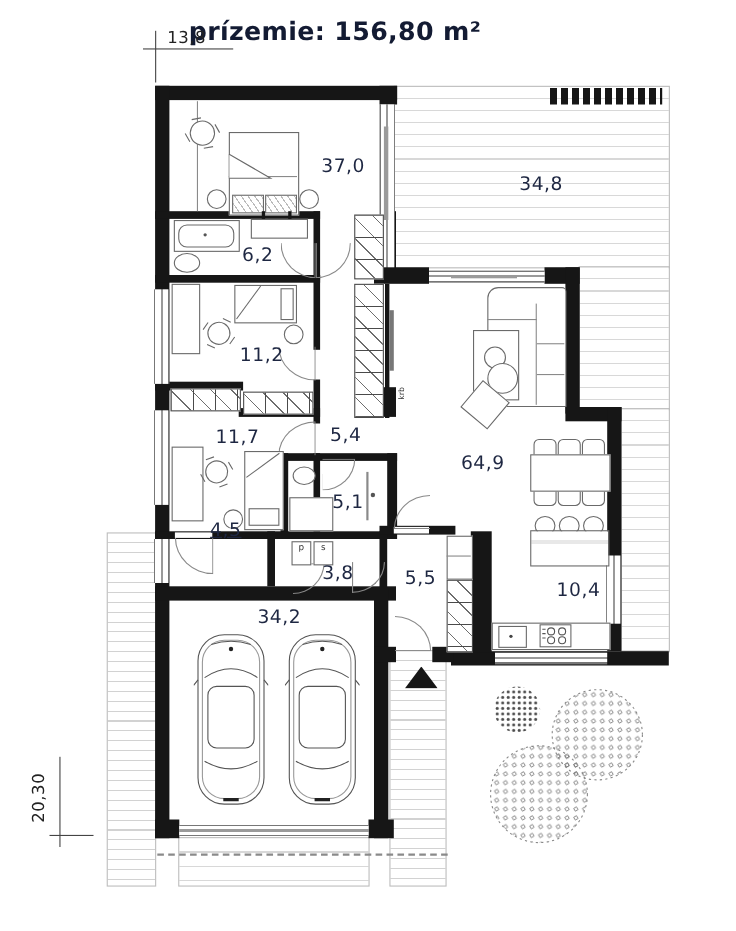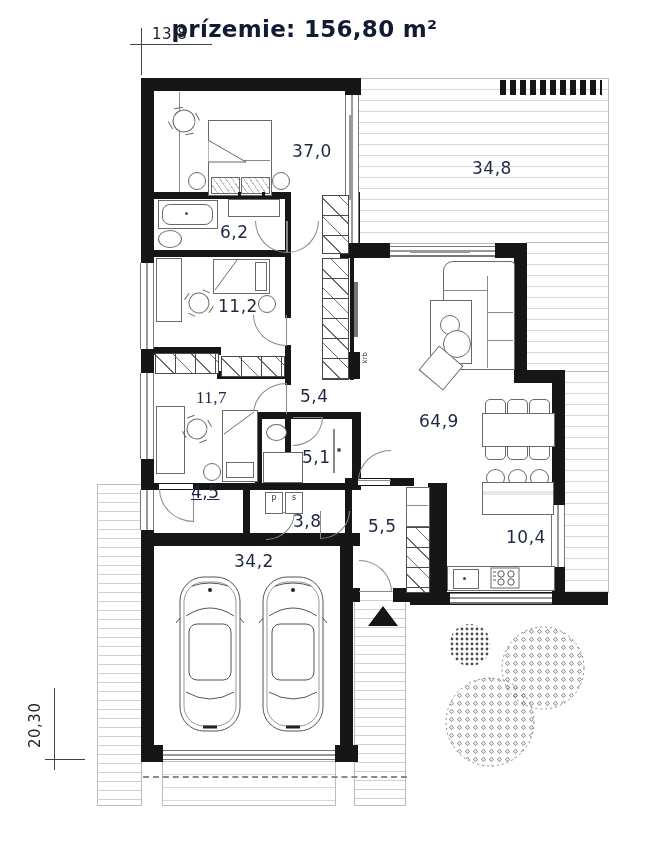--- a/index.html
+++ b/index.html
@@ -239,24 +239,24 @@
         </pattern>
     </defs>
     <circle cx="30" cy="33" r="21" fill="url(#pdense)"></circle>
     <circle cx="103" cy="56" r="41" fill="url(#psparse)" stroke="#888" stroke-dasharray="2 3"></circle>
     <circle cx="50" cy="110" r="44" fill="url(#psparse)" stroke="#888" stroke-dasharray="2 3"></circle>
   </svg>
 
   <div class="room-label" style="left:292px;top:141px;">37,0</div>
   <div class="room-label" style="left:472px;top:158px;">34,8</div>
   <div class="room-label" style="left:220px;top:222px;">6,2</div>
-  <div class="room-label" style="left:218px;top:296px;text-align:center;">11,2</div>
-  <div class="room-label" style="left:196px;top:388px;font-family:Liberation Serif, serif;">11,7</div>
+  <div class="room-label" style="left:218px;top:313px;text-align:center;">11,2</div>
+  <div class="room-label" style="left:196px;top:388px;">11,7</div>
   <div class="room-label" style="left:300px;top:386px;">5,4</div>
   <div class="room-label" style="left:419px;top:411px;">64,9</div>
   <div class="room-label" style="left:302px;top:447px;">5,1</div>
-  <div class="room-label" style="left:191px;top:482px;text-decoration:underline;">4,5</div>
+  <div class="room-label" style="left:191px;top:472px;text-decoration:underline;">4,5</div>
   <div class="room-label" style="left:293px;top:511px;">3,8</div>
   <div class="room-label" style="left:368px;top:516px;">5,5</div>
   <div class="room-label" style="left:486px;top:527px;margin-left:20px;">10,4</div>
   <div class="room-label" style="left:234px;top:551px;">34,2</div>
 
 </div>
 
 </body></html>

